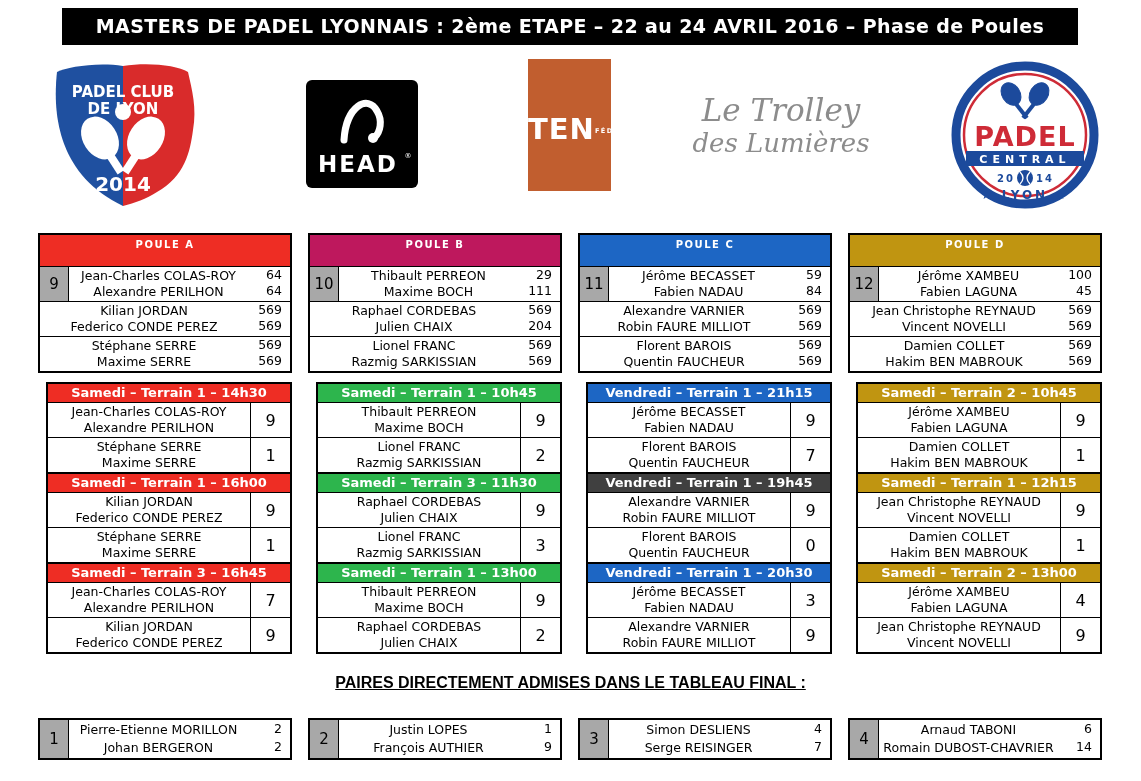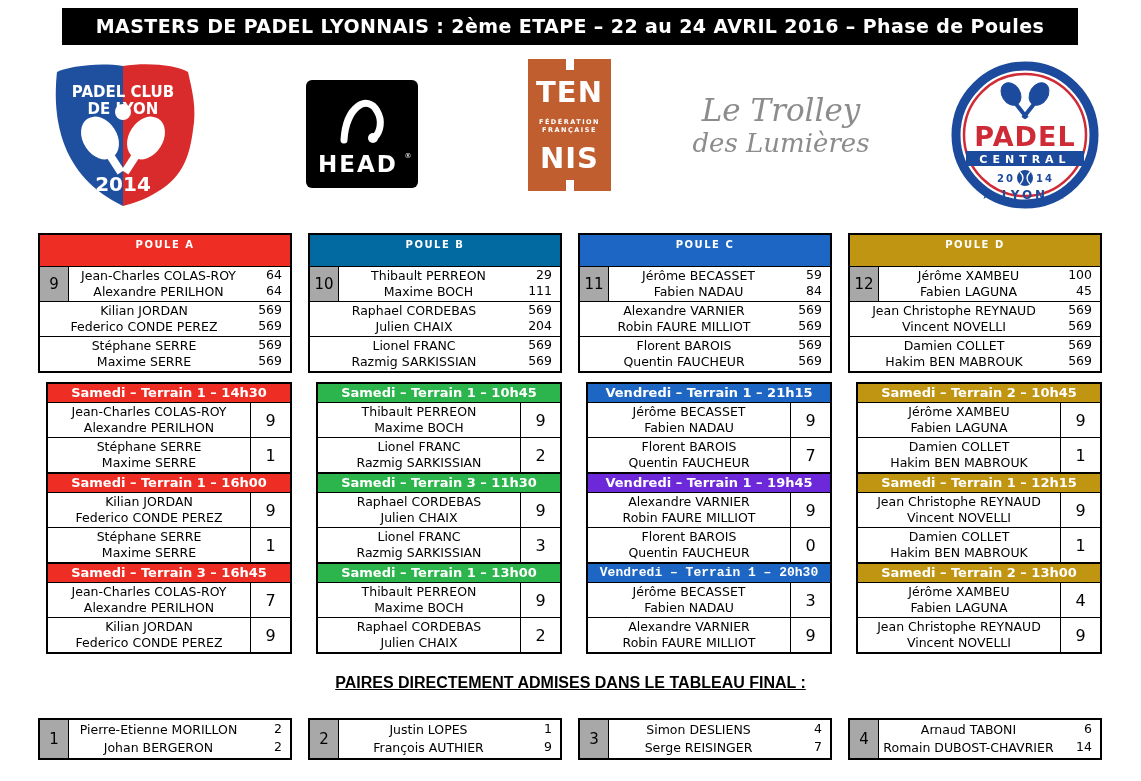--- a/index.html
+++ b/index.html
@@ -7,21 +7,21 @@
        font-family:"DejaVu Sans",sans-serif;color:#000;padding-left:15px;}
 
   
   .title-bar{position:absolute;left:62px;top:8px;width:1016px;height:37px;background:#000;
     color:#fff;font-weight:bold;font-size:19px;text-align:center;line-height:37px;letter-spacing:.4px;}
 
   
   .logo{position:absolute;}
   .head-box{left:306px;top:80px;width:112px;height:108px;background:#000;border-radius:6px;}
   .fft-box{left:528px;top:59px;width:83px;height:132px;background:#C15E2F;color:#fff;
-    display:flex;flex-direction:column;align-items:center;text-align:center;}
+    display:flex;flex-direction:row;align-items:center;text-align:center;}
   .fft-notch{width:8px;height:11px;background:#fff;}
   .fft-big{font-size:29px;font-weight:bold;line-height:28px;letter-spacing:1px;}
   .fft-small{font-size:6.5px;font-weight:bold;letter-spacing:1.5px;line-height:8px;}
   .trolley{left:686px;top:92px;width:190px;text-align:center;color:#8c8c8c;
     font-family:"DejaVu Serif",serif;font-style:italic;}
   .trolley .t1{font-size:31px;line-height:36px;}
   .trolley .t2{font-size:26px;line-height:30px;}
 
   
   .col{position:absolute;top:233px;width:254px;}
@@ -201,21 +201,21 @@
             <div class="m-names">
               <div class="nm">Kilian JORDAN</div>
               <div class="nm">Federico CONDE PEREZ</div>
             </div>
             <div class="m-score">9</div>
           </div>
         </div>
       </div>
       <div class="col" style="left: 308px;">
         <div class="pool">
-          <div class="pool-header" style="background: #0369a1;">POULE B</div>
+          <div class="pool-header" style="background: #be185d;">POULE B</div>
           <div class="team-row">
             <div class="seed">10</div>
             <div class="names">
               <div class="nm">Thibault PERREON</div>
               <div class="nm">Maxime BOCH</div>
             </div>
             <div class="pts">
               <div class="pt">29</div>
               <div class="pt">111</div>
             </div>
@@ -339,38 +339,38 @@
           </div>
           <div class="match-row">
             <div class="m-names">
               <div class="nm">Florent BAROIS</div>
               <div class="nm">Quentin FAUCHEUR</div>
             </div>
             <div class="m-score">7</div>
           </div>
         </div>
         <div class="match next">
-          <div class="match-header" style="background: #6d28d9;">Vendredi – Terrain 1 – 19h45</div>
+          <div class="match-header" style="background: #404040;">Vendredi – Terrain 1 – 19h45</div>
           <div class="match-row">
             <div class="m-names">
               <div class="nm">Alexandre VARNIER</div>
               <div class="nm">Robin FAURE MILLIOT</div>
             </div>
             <div class="m-score">9</div>
           </div>
           <div class="match-row">
             <div class="m-names">
               <div class="nm">Florent BAROIS</div>
               <div class="nm">Quentin FAUCHEUR</div>
             </div>
             <div class="m-score">0</div>
           </div>
         </div>
         <div class="match next">
-          <div class="match-header" style="background: rgb(29, 102, 196); font-family: Liberation Mono, monospace;">Vendredi – Terrain 1 – 20h30</div>
+          <div class="match-header" style="background: rgb(29, 102, 196);">Vendredi – Terrain 1 – 20h30</div>
           <div class="match-row">
             <div class="m-names">
               <div class="nm">Jérôme BECASSET</div>
               <div class="nm">Fabien NADAU</div>
             </div>
             <div class="m-score">3</div>
           </div>
           <div class="match-row">
             <div class="m-names">
               <div class="nm">Alexandre VARNIER</div>

